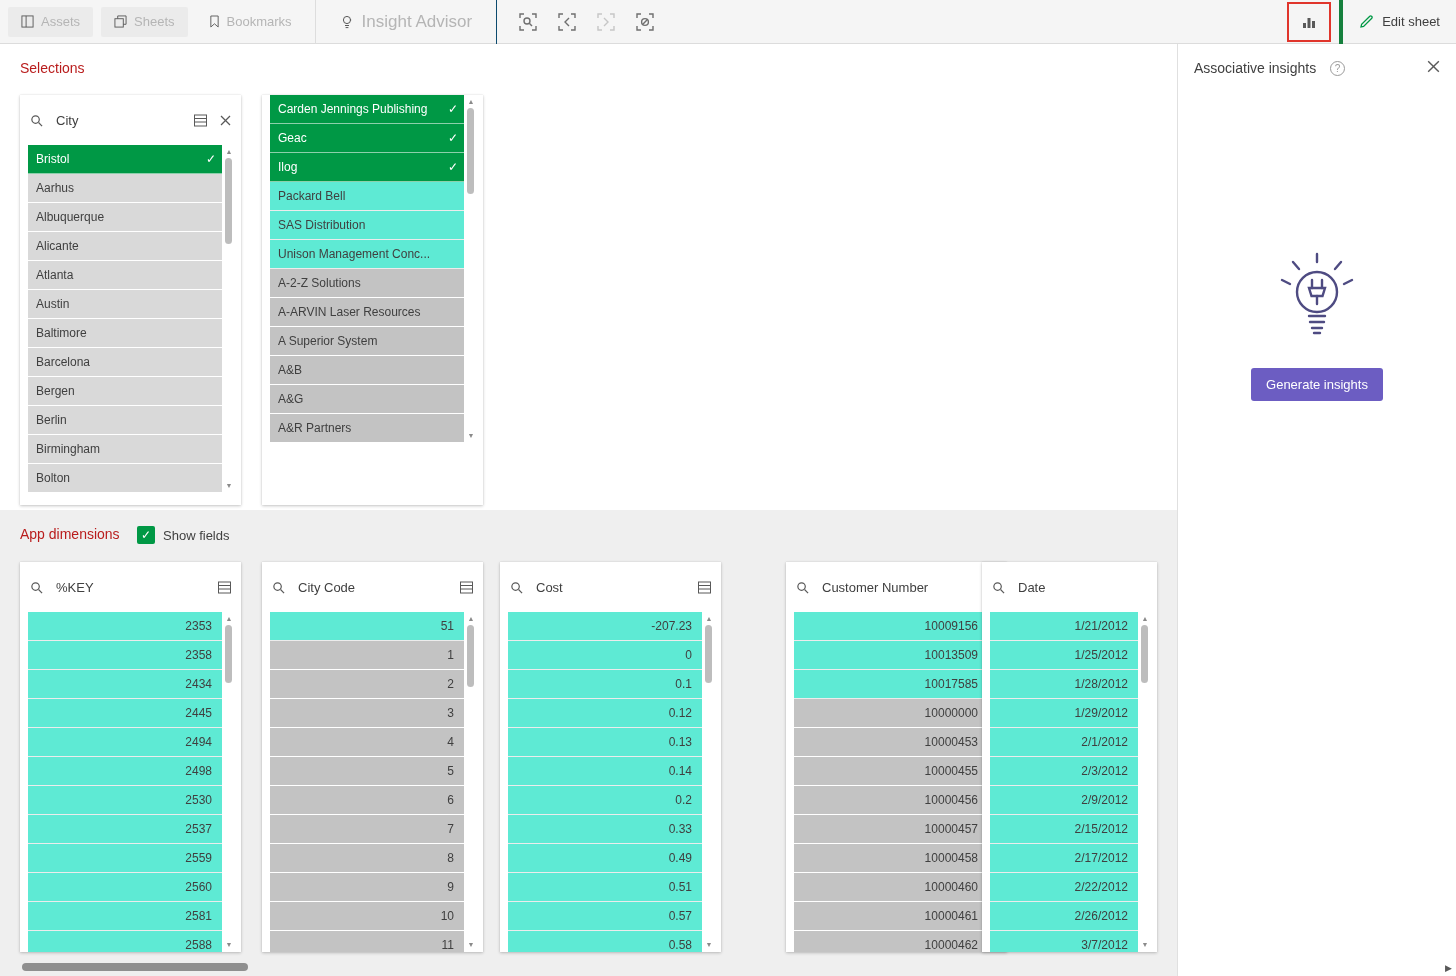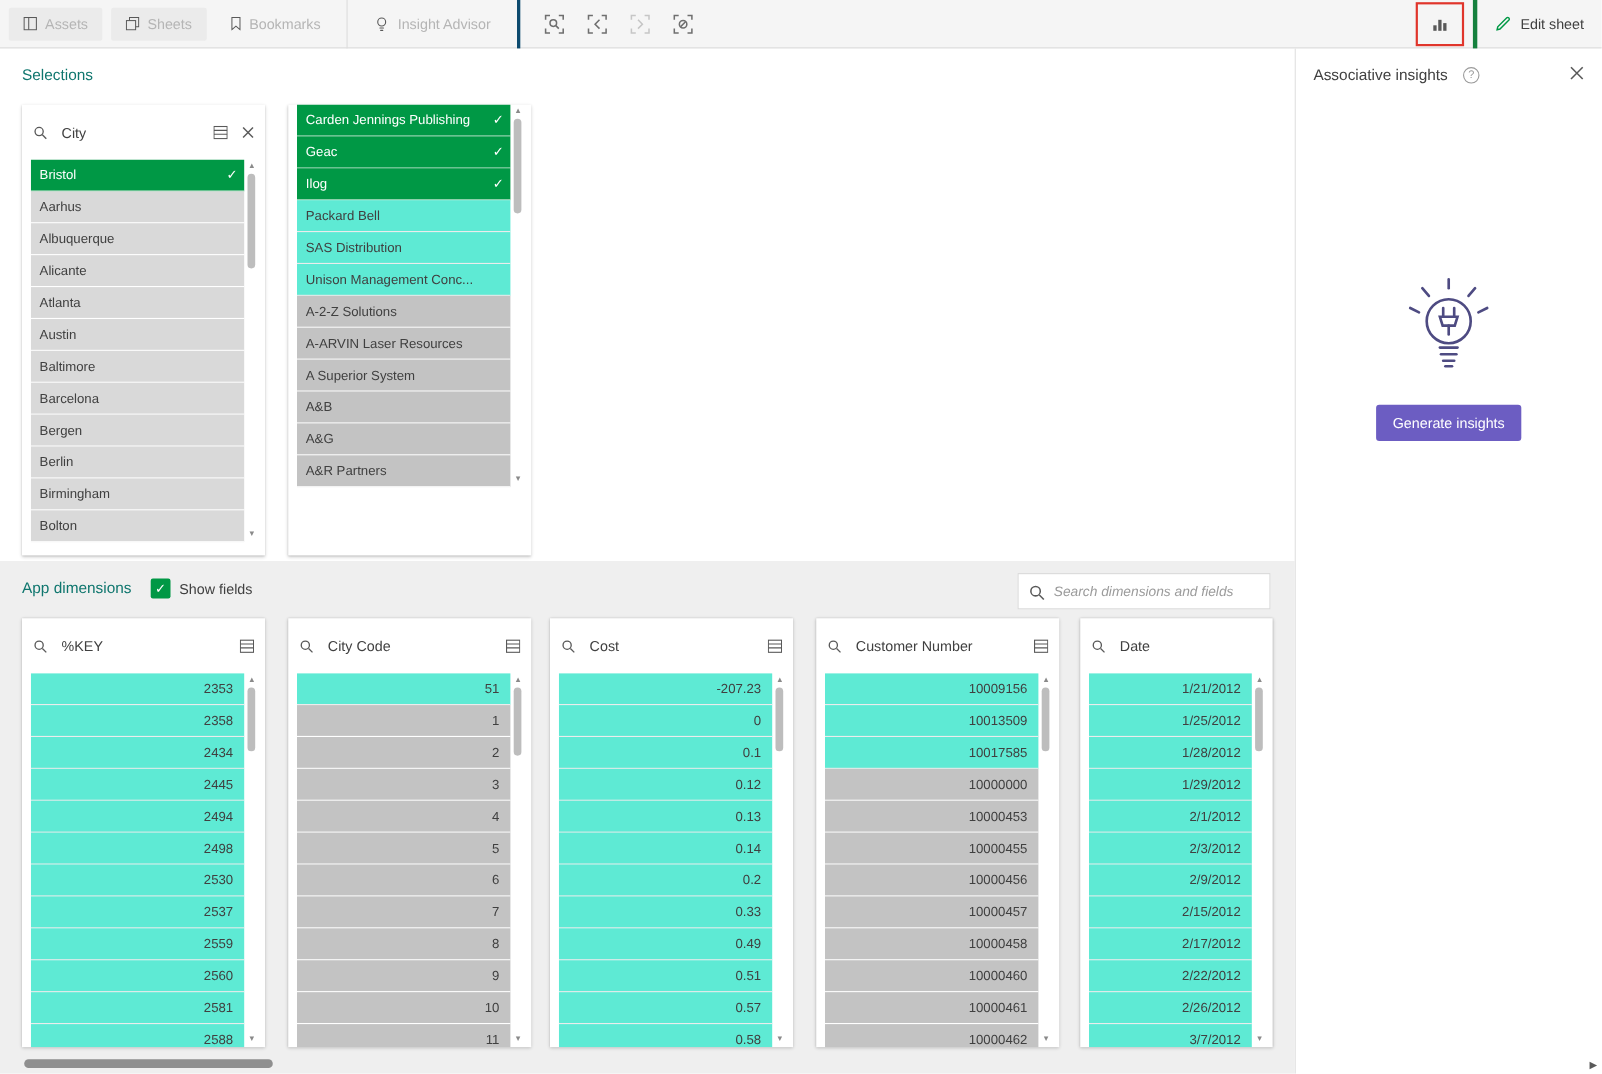--- a/index.html
+++ b/index.html
@@ -5,33 +5,33 @@
   *{margin:0;padding:0;box-sizing:border-box;}
   html,body{width:1456px;height:976px;overflow:hidden;background:#fff;
     font-family:"Liberation Sans",sans-serif;color:#404040;}
 
   
   .topbar{position:absolute;top:0;left:0;width:1456px;height:44px;background:#f5f5f5;
     border-bottom:1px solid #dcdcdc;display:flex;align-items:center;z-index:30;}
   .tb-btn{display:flex;align-items:center;gap:7px;height:30px;padding:0 13px;margin-left:8px;
     background:#ebebeb;border-radius:2px;color:#b5b5b5;font-size:13px;justify-content:center;}
   .insight-advisor{display:flex;align-items:center;gap:8px;height:44px;padding:0 24px;margin-left:10px;
-    border-left:1px solid #ddd;border-right:3px solid #0c4a6e;color:#b5b5b5;font-size:13px;}
+    border-left:1px solid #ddd;border-right:1px solid #0c4a6e;color:#b5b5b5;font-size:17px;}
   .nav-icons{display:flex;align-items:center;gap:9px;margin-left:16px;}
   .nav-icon{width:30px;height:30px;display:flex;align-items:center;justify-content:center;color:#6f6f6f;}
   .nav-icon.disabled{color:#c6c6c6;}
   .tb-spacer{flex:1;}
   .highlight-btn{width:44px;height:40px;border:2px solid #e0352b;display:flex;align-items:center;
     justify-content:center;color:#595959;margin-right:8px;background:#f5f5f5;}
   .edit-sheet{display:flex;align-items:center;gap:8px;height:44px;padding:0 16px;
     border-left:4px solid #15803d;color:#404040;font-size:13px;}
 
   
   .sel-area{position:absolute;top:44px;left:0;width:1177px;height:466px;background:#fff;}
-  .section-title{position:absolute;top:16px;left:20px;font-size:14px;color:#0f766e;}
+  .section-title{position:absolute;top:16px;left:20px;font-size:14px;color:#b91c1c;}
 
   .card{position:absolute;background:#fff;
     box-shadow:0 1px 3px rgba(0,0,0,.22),0 0 1px rgba(0,0,0,.12);overflow:hidden;}
   .sel-card{top:51px;width:221px;height:410px;}
   .card-header{height:50px;display:flex;align-items:center;padding:0 10px;gap:13px;}
   .card-title{flex:1;font-size:13px;color:#404040;white-space:nowrap;overflow:hidden;}
   .hicon{color:#595959;display:flex;align-items:center;flex:none;}
 
   .list{position:relative;height:348px;margin:0 6px 0 8px;overflow:hidden;}
   .list .row{height:29px;line-height:28px;margin-right:13px;padding:0 8px;font-size:12px;color:#404040;
@@ -313,29 +313,20 @@
           
         </div>
       </div>
   </div>
 </div>
 
 <div class="dims-area">
   <div class="section-title">App dimensions</div>
   <div class="checkbox">✓</div>
   <div class="checkbox-label">Show fields</div>
-  <div class="search-box">
-    <span class="sicon hicon">
-      <svg width="15" height="15" viewBox="0 0 14 14" fill="none" stroke="#595959" stroke-width="1.3">
-          <circle cx="6" cy="6" r="4"></circle>
-          <line x1="9.2" y1="9.2" x2="13" y2="13"></line>
-        </svg>
-    </span>
-    <input type="text" placeholder="Search dimensions and fields" style="">
-  </div>
 
   <div class="card dim-card" style="left:20px">
     <div class="card-header">
       <span class="hicon">
         <svg width="13" height="13" viewBox="0 0 14 14" fill="none" stroke="#595959" stroke-width="1.3">
             <circle cx="6" cy="6" r="4"></circle>
             <line x1="9.2" y1="9.2" x2="13" y2="13"></line>
           </svg>
       </span>
       <span class="card-title">%KEY</span>
@@ -512,21 +503,21 @@
         </div>
         <div class="row possible">
           <span>0.57</span>
         </div>
         <div class="row possible">
           <span>0.58</span>
         </div>
       </div>
   </div>
 
-  <div class="card dim-card" style="left:742px">
+  <div class="card dim-card" style="left:786px">
     <div class="card-header">
       <span class="hicon">
         <svg width="13" height="13" viewBox="0 0 14 14" fill="none" stroke="#595959" stroke-width="1.3">
             <circle cx="6" cy="6" r="4"></circle>
             <line x1="9.2" y1="9.2" x2="13" y2="13"></line>
           </svg>
       </span>
       <span class="card-title">Customer Number</span>
       <span class="hicon">
         <svg width="13" height="13" viewBox="0 0 13 13" fill="none" stroke="currentColor">

